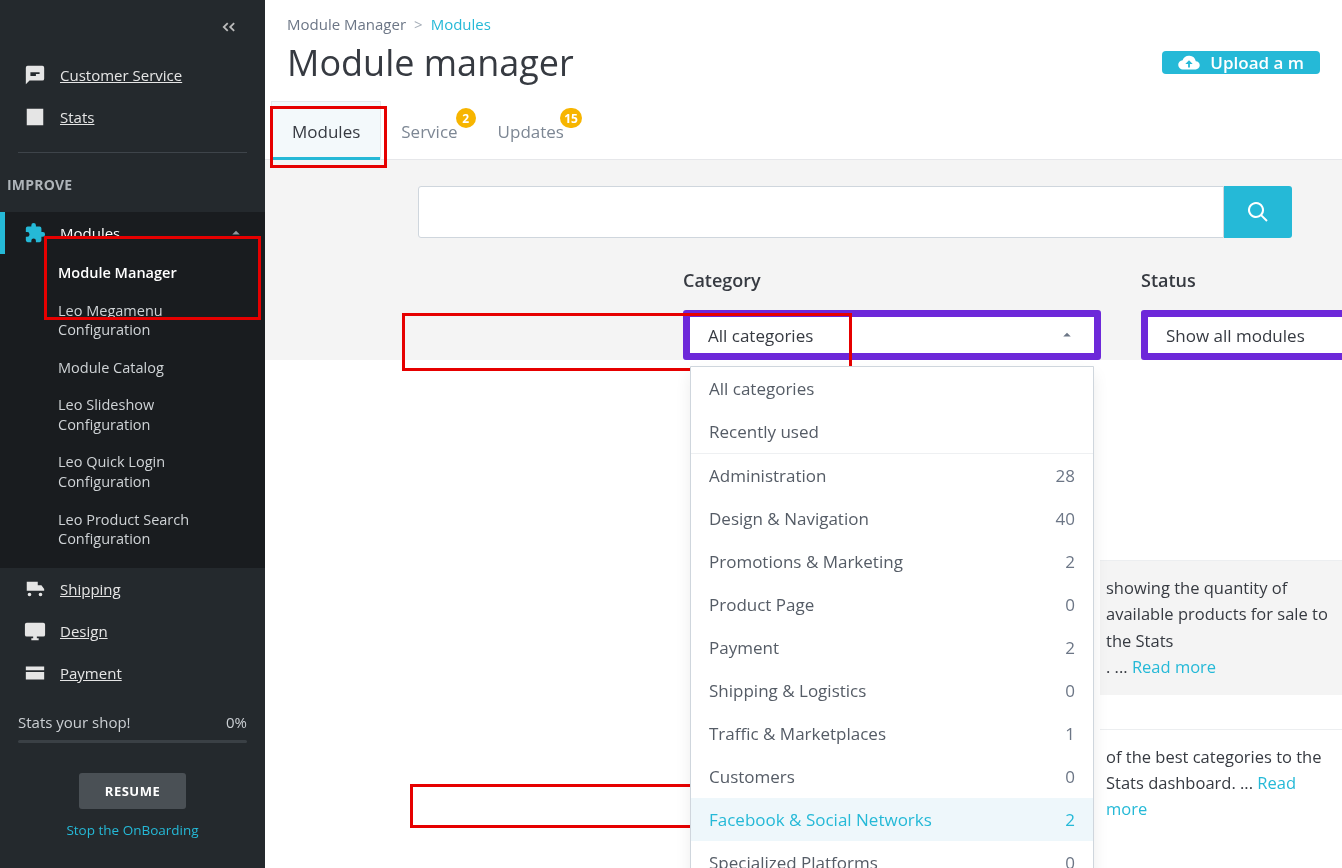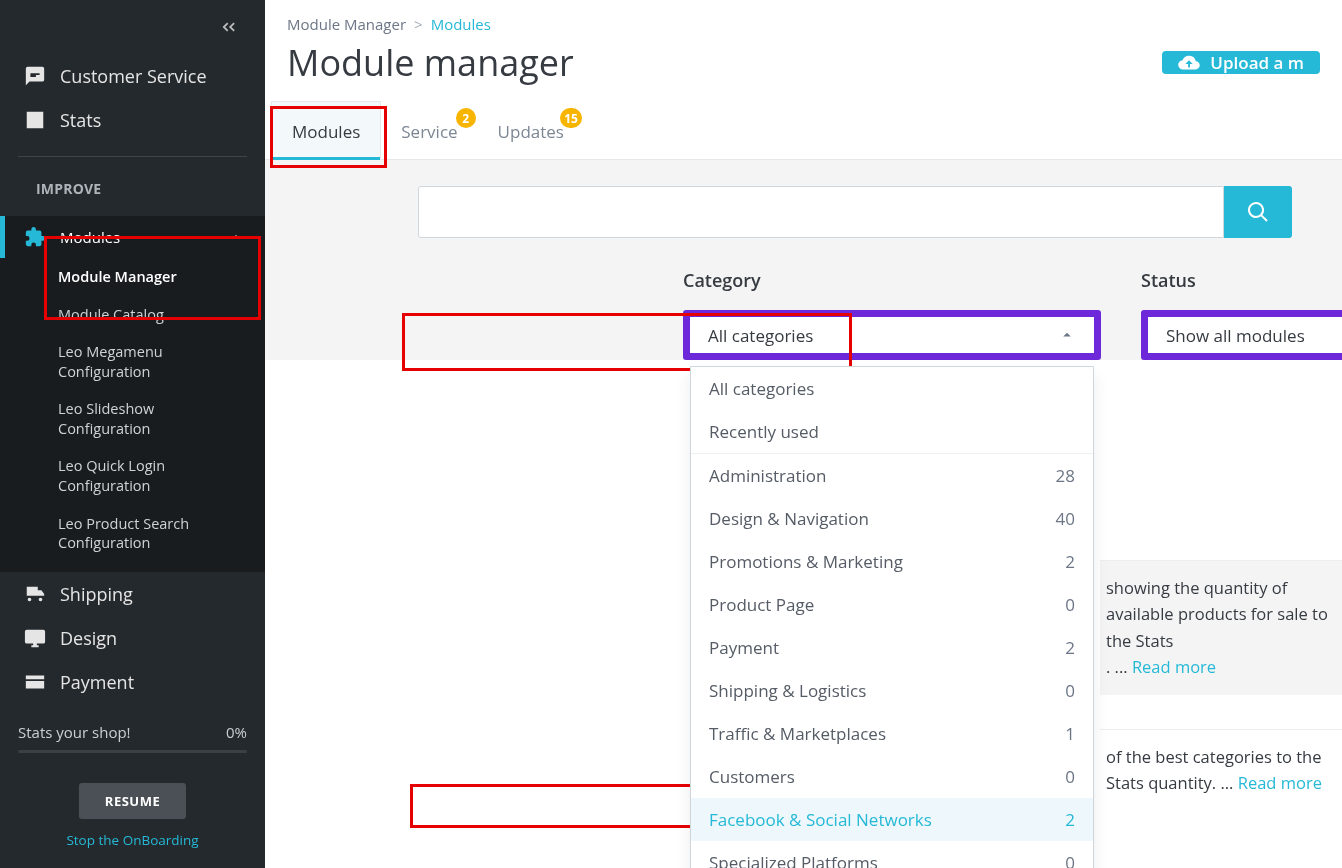--- a/index.html
+++ b/index.html
@@ -2,24 +2,24 @@
 <html><head>
 <meta charset="utf-8">
 <style>
 * { margin: 0; padding: 0; box-sizing: border-box; font-family: "Open Sans", -apple-system, "Segoe UI", Helvetica, Arial, sans-serif; }
 body { width: 1342px; height: 868px; overflow: hidden; background: #f4f4f4; color: #363a41; }
 
 
 .sidebar { position: absolute; left: 0; top: 0; width: 265px; height: 868px; background: #24292d; color: #ccc; }
 .sidebar .collapse { height: 54px; display: flex; align-items: center; justify-content: flex-end; padding-right: 26px; }
 .sidebar .collapse svg { width: 22px; height: 22px; fill: #bbb; }
-.sidebar .item { display: flex; align-items: center; gap: 14px; padding: 10px 0 10px 24px; color: #e5e5e5; font-size: 18px; cursor: pointer; }
+.sidebar .item { display: flex; align-items: center; gap: 14px; padding: 10px 0 10px 24px; color: #e5e5e5; font-size: 15px; cursor: pointer; text-decoration: underline; }
 .sidebar .item .ic { width: 22px; height: 22px; display: flex; align-items: center; justify-content: center; fill: #e5e5e5; }
 .sidebar hr { border: 0; border-top: 1px solid #3e444a; margin: 14px 18px 0; }
-.sidebar .section-title { color: #aeb4b9; font-size: 14px; font-weight: 700; letter-spacing: .2px; padding: 22px 0 18px 36px; }
+.sidebar .section-title { color: #aeb4b9; font-size: 14px; font-weight: 700; letter-spacing: .2px; padding: 22px 0 18px 7px; }
 .sidebar .modules-row { position: relative; display: flex; align-items: center; gap: 14px; padding: 10px 0 10px 24px; background: #191c1f; }
 .sidebar .modules-row .accent { position: absolute; left: 0; top: 0; bottom: 0; width: 5px; background: #25b9d7; }
 .sidebar .modules-row .ic { fill: #25b9d7; }
 .sidebar .modules-row .label { color: #fff; font-size: 15px; flex: 1; }
 .sidebar .modules-row .chev { margin-right: 20px; fill: #8f989e; }
 .sidebar .sub { background: #191c1f; padding-bottom: 10px; }
 .sidebar .sub .sub-item { padding: 9px 0 9px 58px; padding-right: 16px; color: #cfd3d6; font-size: 14.5px; cursor: pointer; line-height: 1.35; }
 .sidebar .sub .sub-item.strong { color: #fff; font-weight: 600; }
 .sidebar .launch { padding: 18px 18px 8px; }
 .sidebar .launch-row { display: flex; justify-content: space-between; color: #cbcfd3; font-size: 15px; margin-bottom: 8px; }
@@ -114,22 +114,22 @@
           <path d="M20.5 11H19V7a2 2 0 0 0-2-2h-4V3.5a2.5 2.5 0 1 0-5 0V5H4a2 2 0 0 0-2 2v4h1.5a2.5 2.5 0 1 1 0 5H2v4a2 2 0 0 0 2 2h4v-1.5a2.5 2.5 0 1 1 5 0V22h4a2 2 0 0 0 2-2v-4h1.5a2.5 2.5 0 1 0 0-5z"></path>
         </svg>
       </span>
     <span class="label">Modules</span>
     <svg class="chev" viewBox="0 0 24 24" width="18" height="18">
         <path d="M7 14l5-5 5 5z"></path>
       </svg>
   </div>
   <div class="sub">
     <div class="sub-item strong">Module Manager</div>
+    <div class="sub-item">Leo Megamenu Configuration</div>
     <div class="sub-item">Module Catalog</div>
-    <div class="sub-item">Leo Megamenu Configuration</div>
     <div class="sub-item">Leo Slideshow Configuration</div>
     <div class="sub-item">Leo Quick Login Configuration</div>
     <div class="sub-item">Leo Product Search Configuration</div>
   </div>
 
   <div class="item">
     <span class="ic">
         <svg viewBox="0 0 24 24" width="22" height="22">
           <path d="M3 4h12v10H3zM15 8h4l3 4v2h-7zM6 20a2 2 0 1 0 0-4 2 2 0 0 0 0 4zm12 0a2 2 0 1 0 0-4 2 2 0 0 0 0 4z"></path>
         </svg>
@@ -283,21 +283,21 @@
       <div class="trailing-label">B</div>
     </div>
   </div>
 
   <div class="snips">
     <div class="row alt">
       <span>showing the quantity of available products for sale to the Stats</span><br>
       <span>. ... </span><a>Read more</a>
     </div>
     <div class="row" style="margin-top:34px;">
-      <span>of the best categories to the Stats quantity. ... </span><a>Read more</a>
+      <span>of the best categories to the Stats dashboard. ... </span><a>Read more</a>
     </div>
 
   </div>
 </div>
 
 <div class="hl" style="left:270px; top:106px; width:117px; height:62px;"></div>
 
 <div class="hl" style="left:402px; top:313px; width:450px; height:58px;"></div>
 
 <div class="hl" style="left:410px; top:784px; width:442px; height:44px;"></div>

